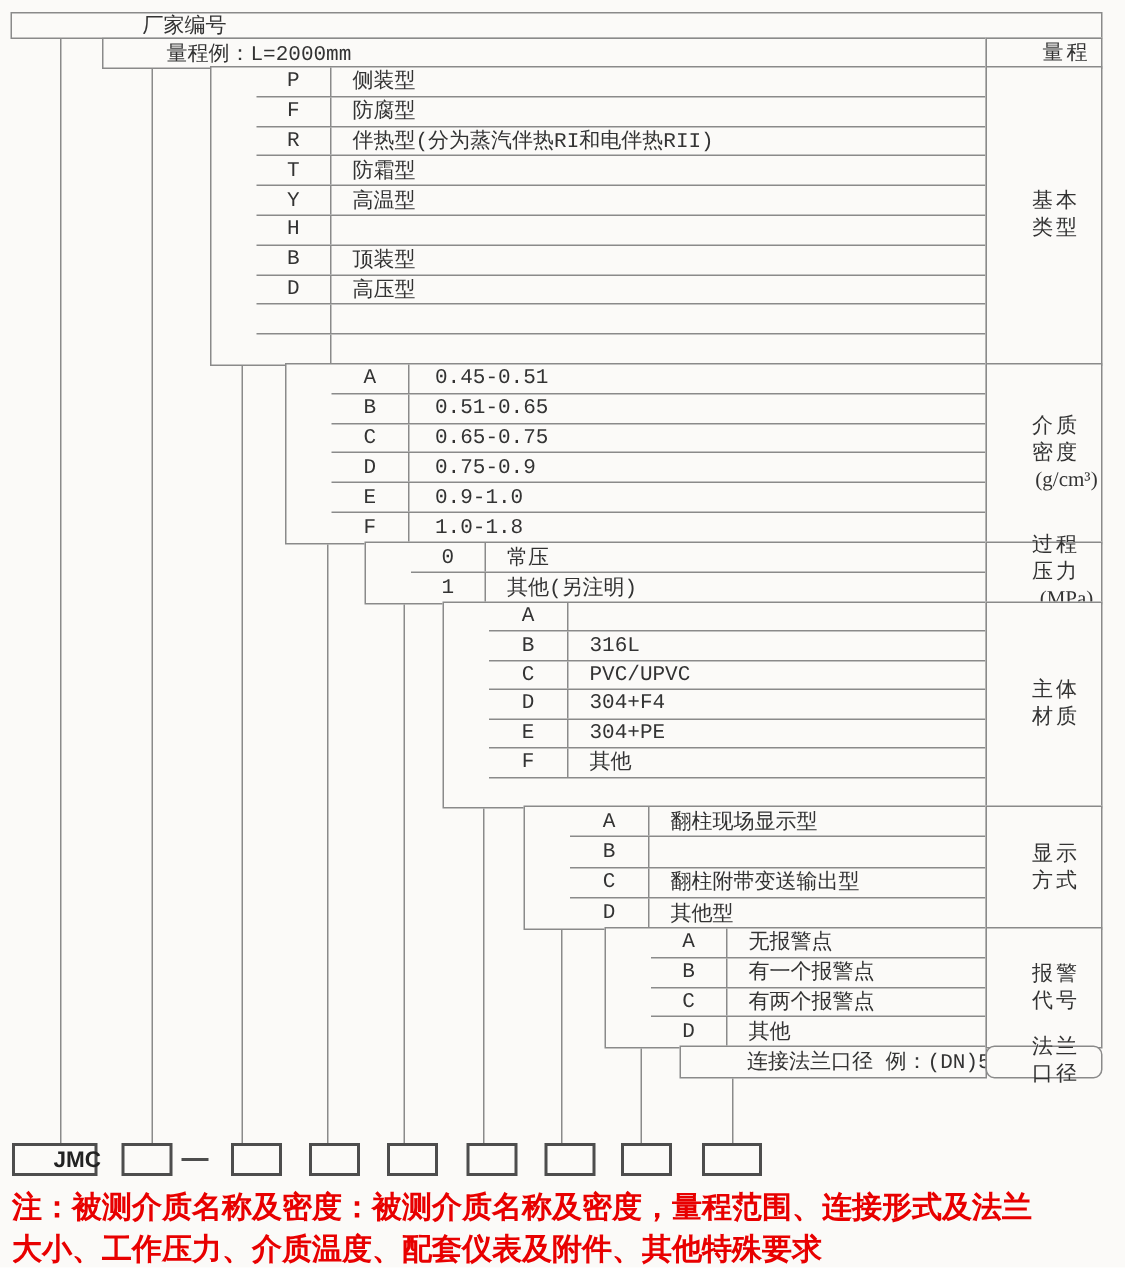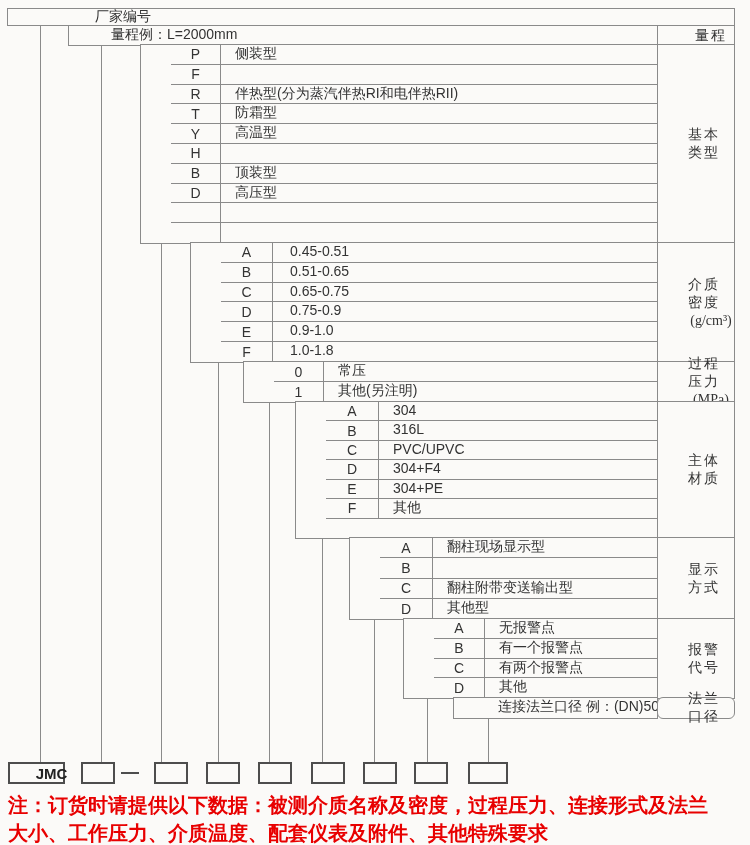--- a/index.html
+++ b/index.html
@@ -9,21 +9,21 @@
     --red:#e80000;
     --bg:#fbfaf8;
   }
   html,body{margin:0;padding:0;background:#fff;}
   #page{
     position:relative;width:750px;height:845px;background:var(--bg);
     font-family:"Liberation Sans","DejaVu Sans",sans-serif;
     color:var(--txt);font-size:14px;overflow:hidden;
   }
   .cell,.sec,.lab,.bbox{position:absolute;box-sizing:border-box;border:1px solid var(--line);background:var(--bg);padding-left:30px;}
-  .sec .row{display:flex;box-sizing:border-box;border-bottom:1px solid var(--line);align-items:flex-start;}
+  .sec .row{display:flex;box-sizing:border-box;border-bottom:1px solid var(--line);align-items:center;font-family:Liberation Mono, monospace;}
   .sec .row:last-child{border-bottom:0;}
   .sec .code{box-sizing:border-box;height:100%;border-right:1px solid var(--line);
     display:flex;align-items:center;justify-content:center;flex:0 0 auto;}
   .sec .code.nodiv{border-right:0;}
   .sec .desc{flex:1;padding-left:14px;white-space:nowrap;overflow:hidden;}
   .lab{display:flex;flex-direction:column;align-items:center;justify-content:center;
     font-family:"Liberation Serif","DejaVu Serif",serif;letter-spacing:2px;line-height:18px;}
   .lab .sub{letter-spacing:0;}
   .vline{position:absolute;width:1px;background:var(--line);}
   .bbox{border:2px solid var(--boxline);background:var(--bg);}
@@ -47,20 +47,21 @@
     </div>
   </div>
 
   <div class="sec" style="left:140px;top:44px;width:518px;height:200px;">
     <div class="row" style="height:19.8px;">
         <div class="code" style="width:50px">P</div>
         <div class="desc">侧装型</div>
       </div>
     <div class="row" style="height:19.8px;">
         <div class="code" style="width:50px">F</div>
+        <div class="desc">防腐型</div>
       </div>
     <div class="row" style="height:19.8px;">
         <div class="code" style="width:50px">R</div>
         <div class="desc">伴热型(分为蒸汽伴热RI和电伴热RII)</div>
       </div>
     <div class="row" style="height:19.8px;">
         <div class="code" style="width:50px">T</div>
         <div class="desc">防霜型</div>
       </div>
     <div class="row" style="height:19.8px;">
@@ -122,21 +123,20 @@
       </div>
     <div class="row" style="height:20px;">
         <div class="code" style="width:50px">1</div>
         <div class="desc">其他(另注明)</div>
       </div>
   </div>
 
   <div class="sec" style="left:295px;top:401px;width:363px;height:138px;">
     <div class="row" style="height:19.43px;">
         <div class="code" style="width:53px">A</div>
-        <div class="desc">304</div>
       </div>
     <div class="row" style="height:19.43px;">
         <div class="code" style="width:53px">B</div>
         <div class="desc">316L</div>
       </div>
     <div class="row" style="height:19.43px;">
         <div class="code" style="width:53px">C</div>
         <div class="desc">PVC/UPVC</div>
       </div>
     <div class="row" style="height:19.43px;">
@@ -244,17 +244,17 @@
   <div class="dash" style="left:121px;top:772px;width:18px;"></div>
   <div class="bbox" style="left:154px;top:762px;width:21px;height:22px;"></div>
   <div class="bbox" style="left:206px;top:762px;width:21px;height:22px;"></div>
   <div class="bbox" style="left:258px;top:762px;width:21px;height:22px;"></div>
   <div class="bbox" style="left:311px;top:762px;width:21px;height:22px;"></div>
   <div class="bbox" style="left:363px;top:762px;width:21px;height:22px;"></div>
   <div class="bbox" style="left:414px;top:762px;width:21px;height:22px;"></div>
   <div class="bbox" style="left:468px;top:762px;width:40px;height:22px;"></div>
 
   <div class="note">
-    <div>注：订货时请提供以下数据：被测介质名称及密度，过程压力、连接形式及法兰</div>
+    <div>注：被测介质名称及密度：被测介质名称及密度，量程范围、连接形式及法兰</div>
     <div>大小、工作压力、介质温度、配套仪表及附件、其他特殊要求</div>
   </div>
 
 </div>
 
 </body></html>

